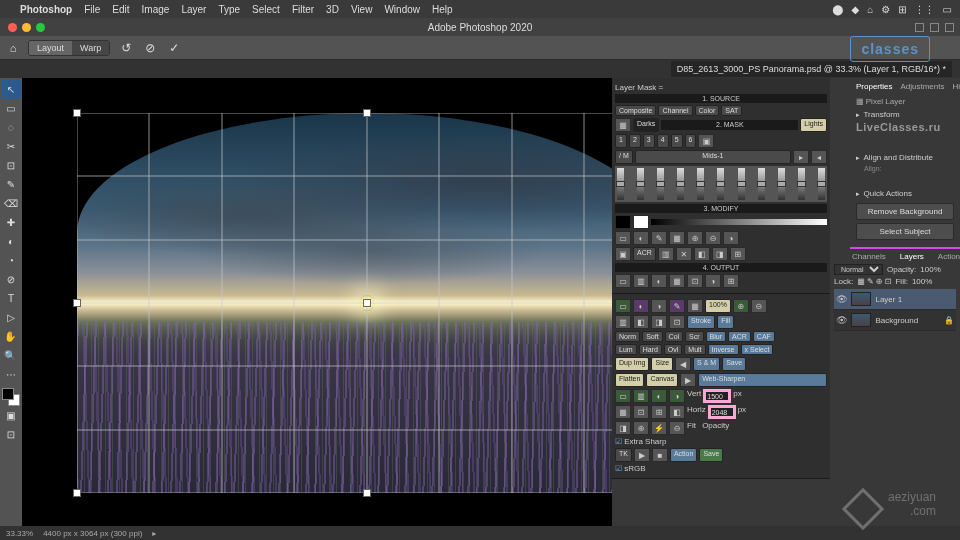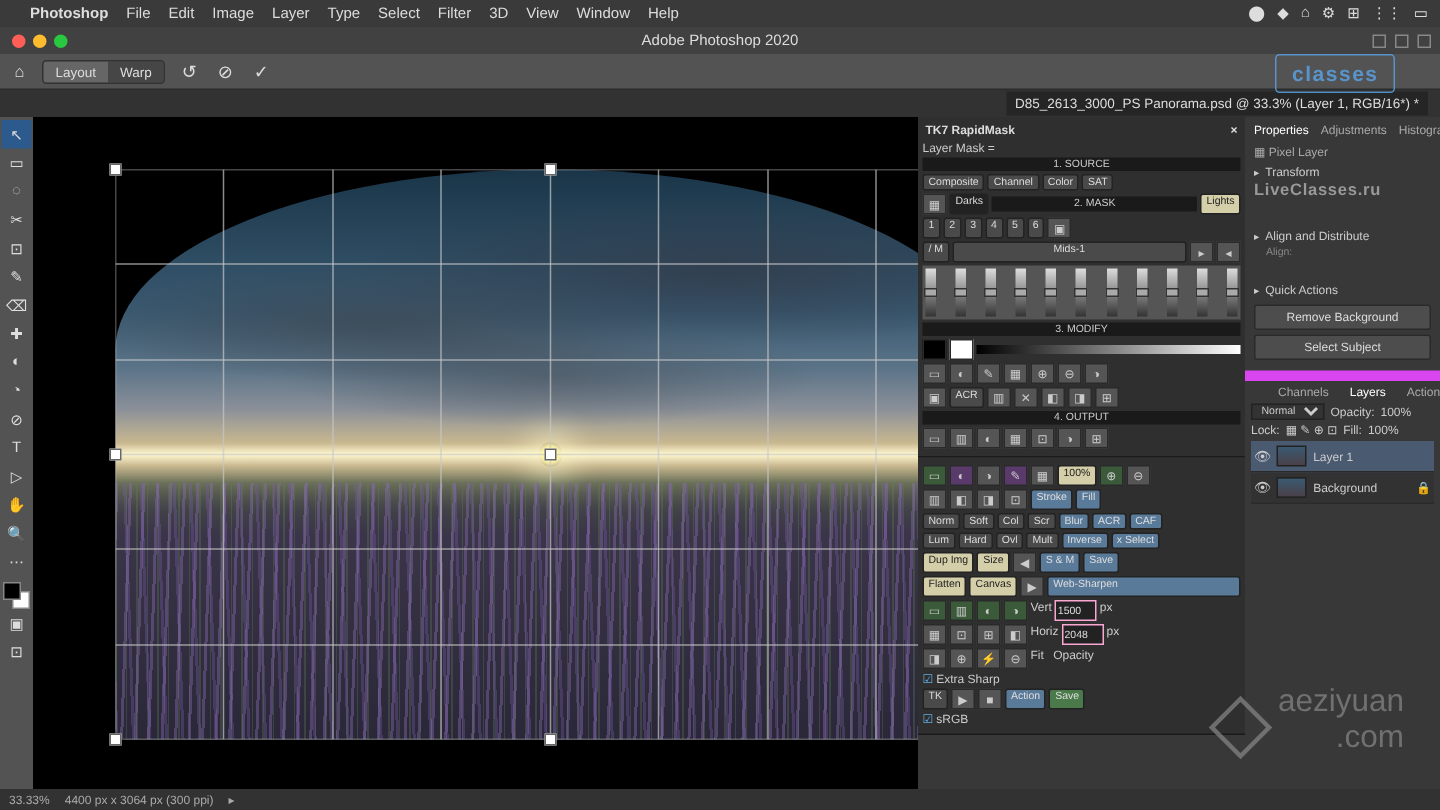--- a/index.html
+++ b/index.html
@@ -62,24 +62,24 @@
 .pluginpanel .btn { background: #4a4a4a; border: 1px solid #232323; padding: 1px 3px; font-size: 7px; color: #ddd; cursor: pointer; border-radius: 2px; }
 .pluginpanel .btn.hl { background: #d4cfa8; color: #222; }
 .pluginpanel .btn.blue { background: #5a7a9a; }
 .pluginpanel .sectionlabel { background: #1a1a1a; text-align: center; font-size: 7px; padding: 1px; margin: 2px 0; }
 .pluginpanel .sliders { display: flex; gap: 1px; justify-content: space-between; background: #555; padding: 2px; }
 .pluginpanel .sliders .sl { width: 7px; height: 32px; background: linear-gradient(#ddd, #333); position: relative; }
 .pluginpanel .sliders .sl::after { content: ""; position: absolute; left: -1px; right: -1px; height: 4px; background: #aaa; border: 1px solid #333; top: 40%; }
 .pluginpanel .iconrow { display: flex; gap: 2px; flex-wrap: wrap; }
 .pluginpanel .ic { width: 16px; height: 14px; background: #555; border: 1px solid #2a2a2a; display: flex; align-items: center; justify-content: center; font-size: 8px; color: #ccc; cursor: pointer; }
 .pluginpanel .ic.grn { background: #3a5a3a; } .pluginpanel .ic.prp { background: #5a3a6a; }
-.pluginpanel input[type=text] { width: 28px; background: #222; border: 1px solid #f9a8d4; color: #ddd; font-size: 7px; padding: 0 1px; }
-
-
-.proppanel { background: #383838; padding: 4px 6px; border-bottom: 7px solid #d946ef; }
+.pluginpanel input[type=text] { width: 28px; background: #222; border: 3px solid #f9a8d4; color: #ddd; font-size: 7px; padding: 0 1px; }
+
+
+.proppanel { background: #383838; padding: 4px 6px; border-bottom: 2px solid #d946ef; margin-left: 20px; }
 .proppanel .tabs { display: flex; gap: 8px; font-size: 8px; color: #aaa; margin-bottom: 4px; }
 .proppanel .tabs span.active { color: #fff; }
 .proppanel .subhdr { font-size: 8px; color: #ccc; padding: 2px 0; display: flex; align-items: center; gap: 4px; }
 .proppanel .subhdr::before { content: "▸"; font-size: 7px; }
 .proppanel .qabtn { background: #4d4d4d; border: 1px solid #2a2a2a; padding: 3px 0; font-size: 8px; color: #ddd; text-align: center; margin: 3px 0; cursor: pointer; border-radius: 2px; }
 .proppanel .brand { font-size: 11px; color: #999; font-weight: 600; letter-spacing: 0.5px; }
 
 
 .layerspanel { flex: 1; background: #383838; padding: 3px 4px; font-size: 8px; }
 .layerspanel .tabs { display: flex; gap: 14px; font-size: 8px; color: #aaa; margin-bottom: 3px; margin-left: 18px; }
@@ -91,21 +91,21 @@
 .layerspanel .layer.sel { background: #4a5a70; }
 .layerspanel .eye { font-size: 9px; }
 .layerspanel .thumb { width: 20px; height: 14px; background: linear-gradient(#3a5a72, #4a4048); border: 1px solid #222; }
 .layerspanel .lname { font-size: 8px; }
 
 
 .statusbar { height: 14px; background: #323232; display: flex; align-items: center; padding: 0 6px; font-size: 8px; color: #aaa; gap: 10px; }
 
 
 .wm1 { position: absolute; top: 36px; right: 30px; font-size: 14px; color: #5aa0e0; font-weight: 600; padding: 4px 10px; border: 1px solid #5aa0e0; border-radius: 3px; letter-spacing: 1px; opacity: 0.85; pointer-events: none; z-index: 50; }
-.wm2 { position: absolute; bottom: 36px; right: 24px; color: #888; font-size: 21px; font-weight: 500; display: flex; align-items: flex-end; gap: 6px; opacity: 0.7; pointer-events: none; z-index: 50; }
+.wm2 { position: absolute; bottom: 12px; right: 24px; color: #888; font-size: 12px; font-weight: 500; display: flex; align-items: flex-start; gap: 6px; opacity: 0.7; pointer-events: none; z-index: 50; }
 .wm2 .hex { width: 38px; height: 38px; position: relative; }
 .wm2 .hex::before { content: ""; position: absolute; inset: 4px; border: 3px solid #888; transform: rotate(45deg); }
 </style>
 </head>
 <body>
 
 <div class="macbar">
   <span class="apple"></span>
   <span class="appname">Photoshop</span>
   <span>File</span>
@@ -220,24 +220,20 @@
 
       <div class="handle" style="left:0;top:100%"></div>
       <div class="handle" style="left:50%;top:100%"></div>
 
     </div>
   </div>
 
   <div class="rightside">
 
     <div class="pluginpanel">
-      <div class="hdr">
-          <span>TK7 RapidMask</span>
-          <span>×</span>
-        </div>
       <div class="row">
           <span>Layer Mask =</span>
         </div>
       <div class="sectionlabel">1. SOURCE</div>
       <div class="row">
         <span class="btn">Composite</span>
         <span class="btn">Channel</span>
         <span class="btn">Color</span>
         <span class="btn">SAT</span>
       </div>

